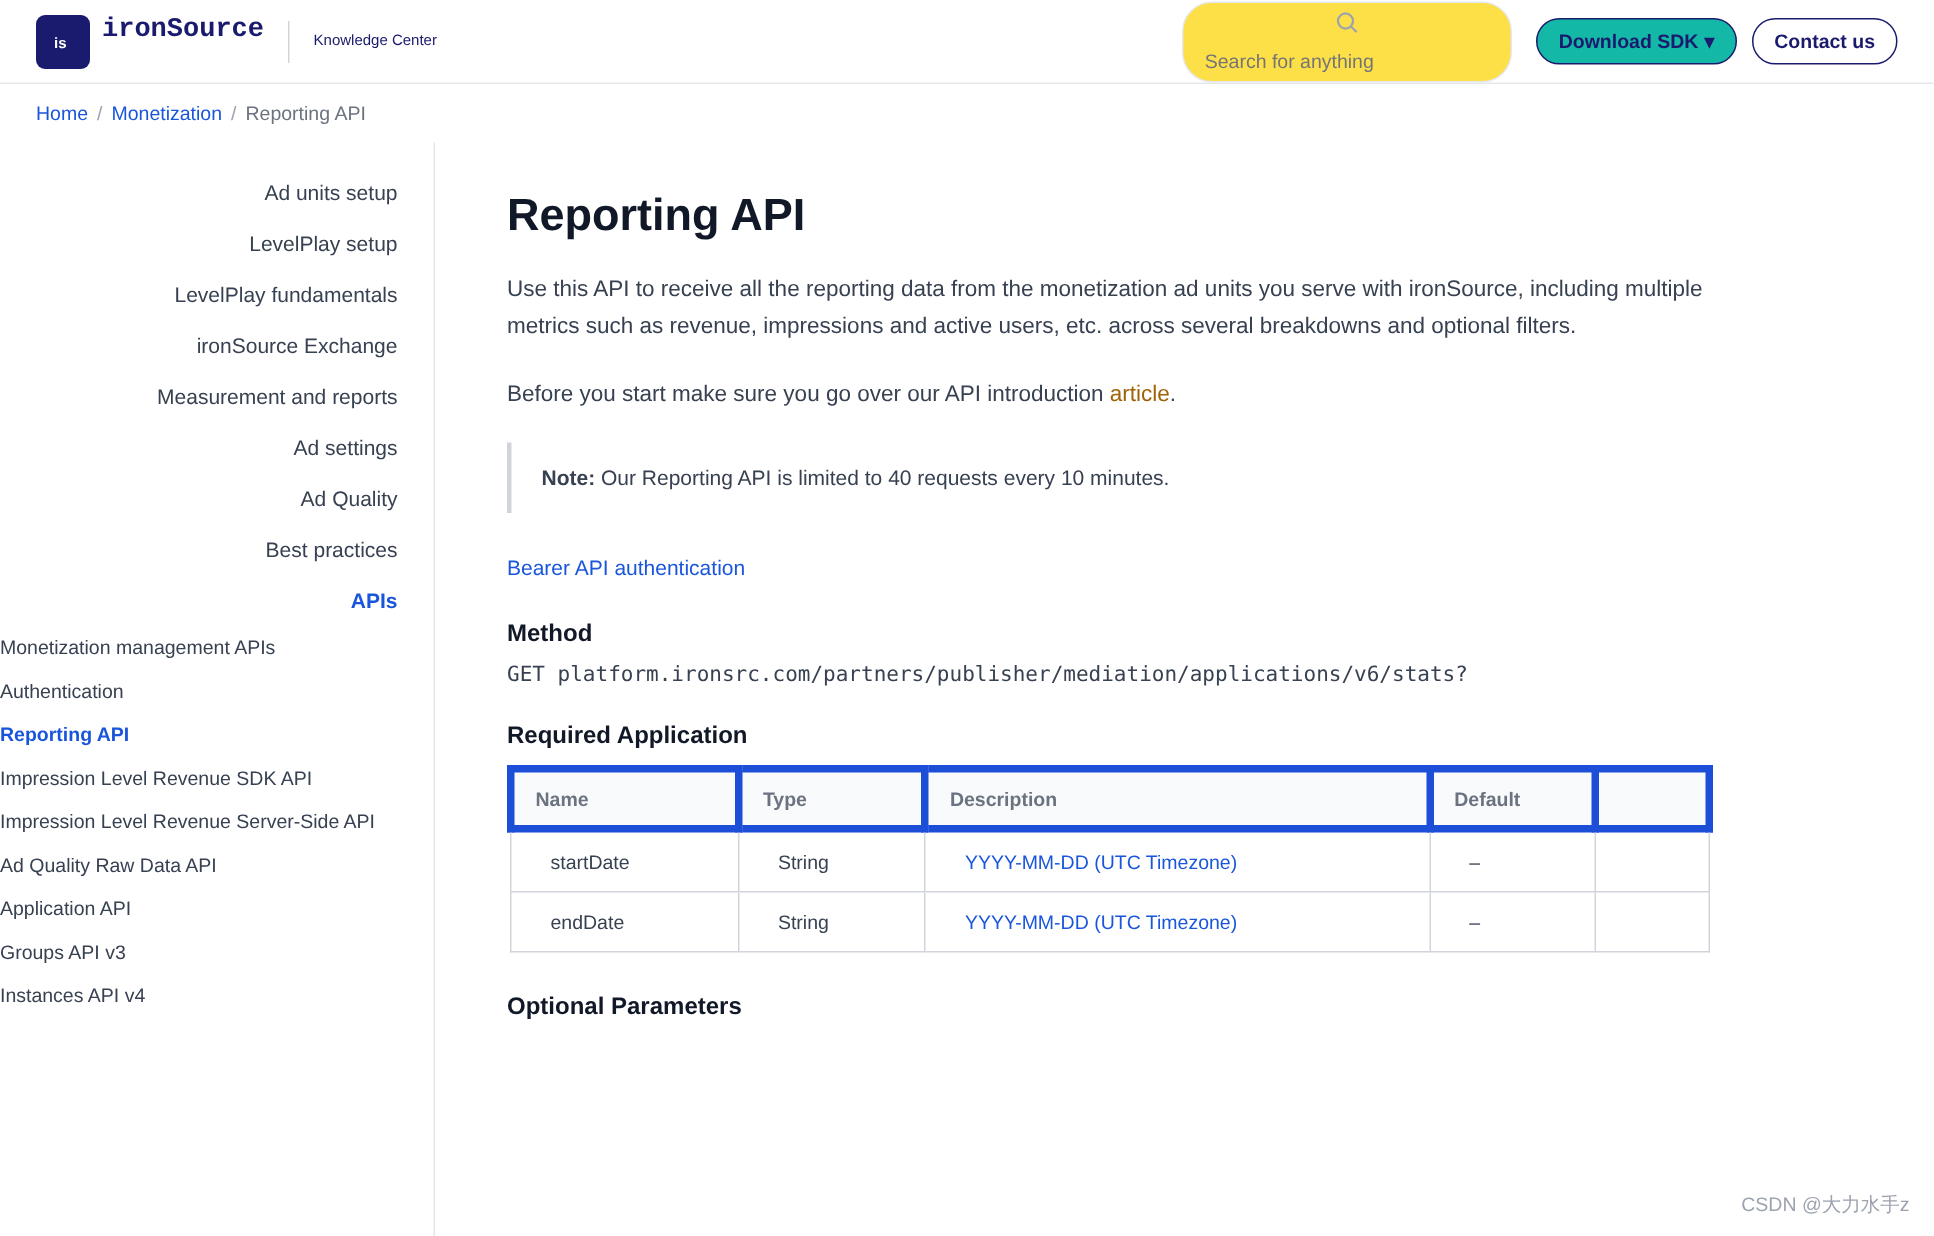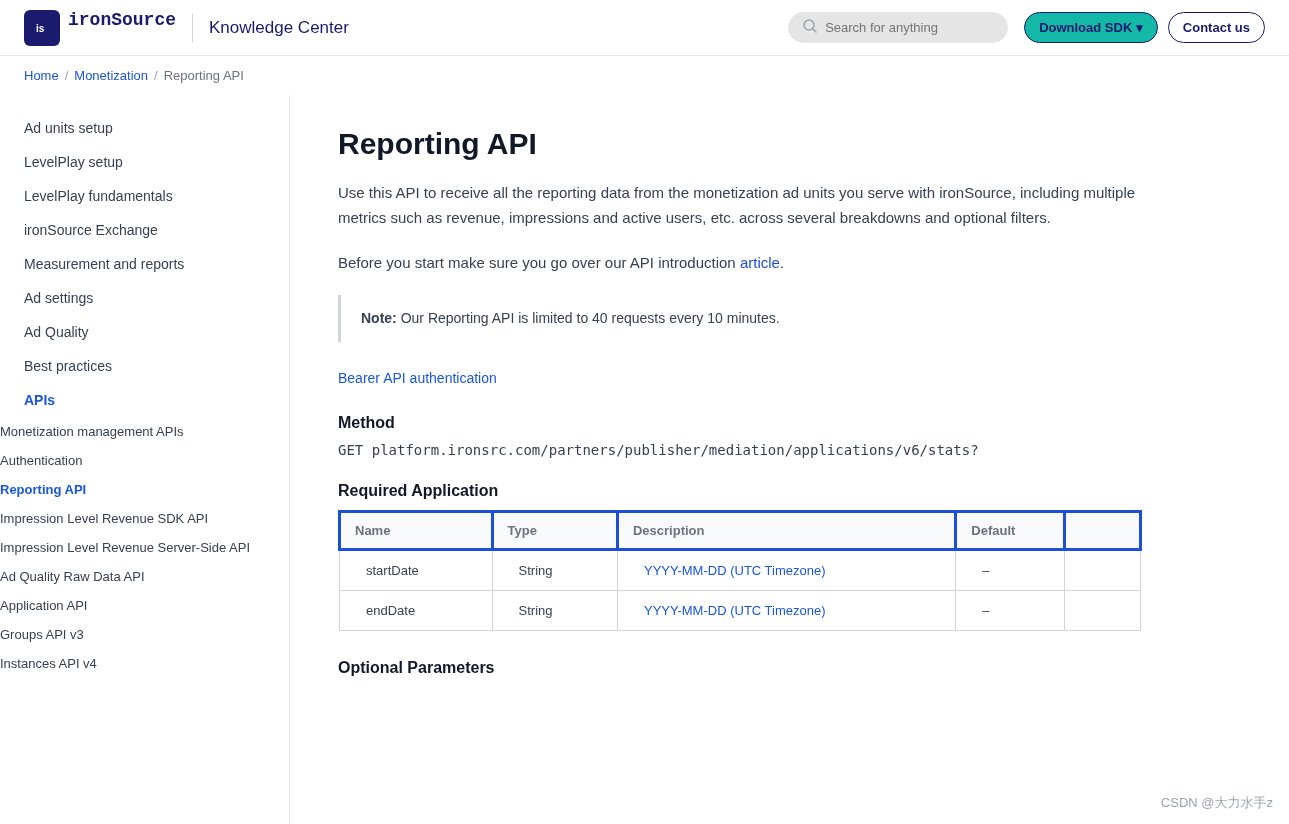--- a/index.html
+++ b/index.html
@@ -41,36 +41,37 @@
       color: #1a1a6e;
       font-family: Liberation Mono, monospace;
     }
     .header-divider {
       width: 1px;
       height: 28px;
       background: #d1d5db;
       margin: 0 16px;
     }
     .knowledge-center-link {
-      font-size: 17px;
+      font-size: 10px;
       font-weight: 500;
       color: #1a1a6e;
       text-decoration: none;
     }
     .header-spacer { flex: 1; }
     .search-box {
       display: flex;
       align-items: center;
-      background: #e5e5e5;
+      background: #fde047;
       border: 1px solid #e5e7eb;
       border-radius: 20px;
       padding: 6px 14px;
       width: 220px;
       gap: 8px;
       margin-right: 16px;
+      flex-direction: column;
     }
     .search-icon-svg { color: #9ca3af; }
     .search-input {
       background: transparent;
       border: none;
       outline: none;
       font-size: 13px;
       color: #6b7280;
       width: 100%;
     }
@@ -124,20 +125,21 @@
       border-right: 1px solid #e5e7eb;
       padding: 16px 0;
       font-size: 14px;
       overflow-y: auto;
     }
     .sidebar-item {
       padding: 9px 24px;
       cursor: pointer;
       color: #374151;
       font-weight: 500;
+      text-align: right;
     }
     .sidebar-item.active-section { color: #1a56db; font-weight: 700; }
 
     .sidebar-sub {
     }
     .sidebar-sub-item {
       padding: 7px 24px 7px 0;
       cursor: pointer;
       color: #374151;
       font-size: 13px;
@@ -158,21 +160,21 @@
       margin-bottom: 20px;
     }
 
     .page-description {
       font-size: 15px;
       line-height: 1.65;
       color: #374151;
       margin-bottom: 20px;
     }
 
-    .page-description a { color: #1d4ed8; text-decoration: none; }
+    .page-description a { color: #a16207; text-decoration: none; }
 
     .note-block {
       border-left: 3px solid #d1d5db;
       padding: 12px 20px;
       margin-bottom: 28px;
       font-size: 14px;
       color: #374151;
       line-height: 1.6;
     }
 
@@ -200,21 +202,21 @@
     
     .params-table {
       width: 100%;
       border-collapse: collapse;
       border: 1px solid #d1d5db;
       font-size: 13px;
       margin-top: 10px;
     }
     .params-table th {
       background: #f9fafb;
-      border: 3px solid #1d4ed8;
+      border: 5px solid #1d4ed8;
       padding: 10px 14px;
       text-align: left;
       font-weight: 600;
       color: #6b7280;
     }
     .params-table td {
       border: 1px solid #d1d5db;
       padding: 12px 26px;
       vertical-align: top;
       color: #374151;

